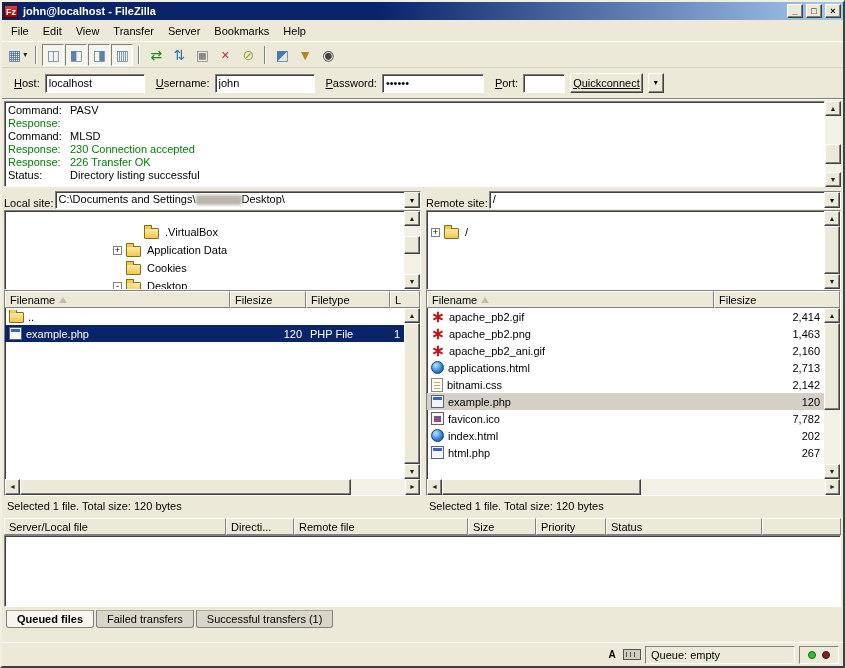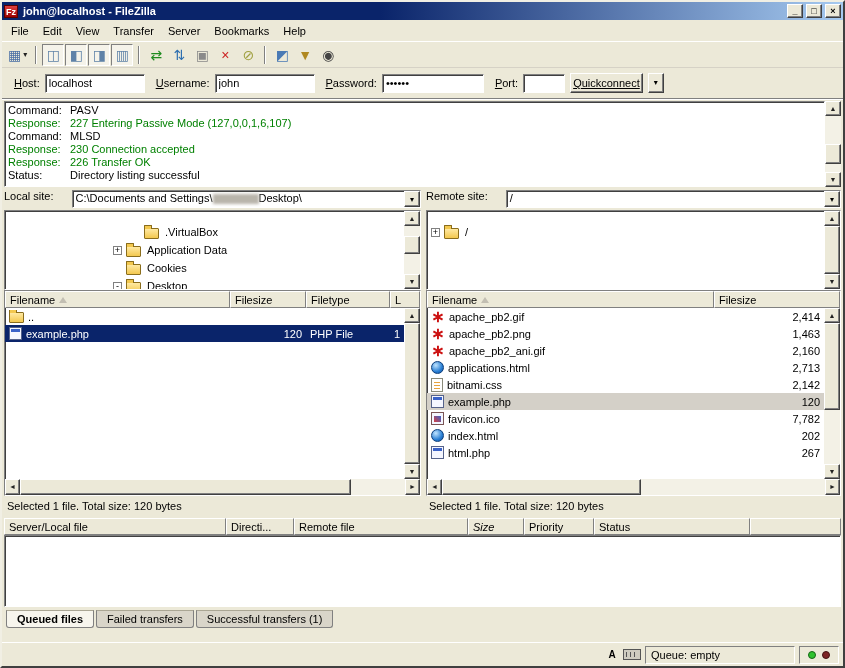--- a/index.html
+++ b/index.html
@@ -29,21 +29,21 @@
   .qc-btn{height:20px;padding:0 2px;font:inherit;background:#ece9d8;border:1px solid;border-color:#fff #404040 #404040 #fff;box-shadow:inset -1px -1px 0 #808080;text-decoration:underline;white-space:nowrap}
   .qc-drop{width:16px;height:20px;font-size:8px;line-height:18px;text-align:center}
   
   .logpane{height:86px;margin:2px 2px 2px 2px;display:flex;flex:0 0 auto}
   .loglines{flex:1;background:#fff;border:1px solid;border-color:#808080 #fff #fff #808080;box-shadow:inset 1px 1px 0 #404040;padding:2px 3px;overflow:hidden}
   .logline{display:flex;height:13px;line-height:13px;white-space:nowrap}
   .loglabel{width:62px;flex:0 0 auto}
   
   .cols{display:flex;padding:0 2px;gap:5px;flex:0 0 auto}
   .pane{width:417px;display:flex;flex-direction:column}
-  .siterow{height:21px;display:flex;align-items:flex-start;gap:18px;padding:1px 0}
+  .siterow{height:21px;display:flex;align-items:flex-end;gap:1px;padding:1px 0}
   .combo{flex:1;height:18px;display:flex;background:#fff;border:1px solid;border-color:#808080 #fff #fff #808080;box-shadow:inset 1px 1px 0 #404040}
   .combo-text{flex:1;padding:1px 3px;white-space:nowrap;overflow:hidden}
   .combo-btn{width:16px;font-size:8px;line-height:15px;text-align:center;flex:0 0 auto}
   .redacted{display:inline-block;width:46px;height:10px;background:#b9b5ab;filter:blur(1.5px);vertical-align:middle}
   .tree{height:80px;display:flex;background:#fff;border:1px solid;border-color:#808080 #fff #fff #808080;box-shadow:inset 1px 1px 0 #404040}
   .treebody{flex:1;padding-top:12px;overflow:hidden}
   .treerow{height:18px;display:flex;align-items:center;white-space:nowrap}
   .expbox{width:9px;height:9px;border:1px solid #808080;background:#fff;font-size:9px;line-height:7px;text-align:center;margin-right:4px;flex:0 0 auto}
   .treelabel{padding:0 2px}
   
@@ -184,21 +184,20 @@
   </div>
 
   <div class="logpane">
     <div class="loglines">
         <div class="logline" style="color: rgb(0, 0, 0);">
           <span class="loglabel">Command:</span>
           <span>PASV</span>
         </div>
         <div class="logline" style="color: rgb(0, 128, 0);">
           <span class="loglabel">Response:</span>
-          <span>227 Entering Passive Mode (127,0,0,1,6,107)</span>
         </div>
         <div class="logline" style="color: rgb(0, 0, 0);">
           <span class="loglabel">Command:</span>
           <span>MLSD</span>
         </div>
         <div class="logline" style="color: rgb(0, 128, 0);">
           <span class="loglabel">Response:</span>
           <span>230 Connection accepted</span>
         </div>
         <div class="logline" style="color: rgb(0, 128, 0);">
@@ -469,21 +468,21 @@
     <div class="queuehead">
         <span class="hcell" style="width: 222px;">
           <span>Server/Local file</span>
         </span>
         <span class="hcell" style="width: 68px;">
           <span>Directi...</span>
         </span>
         <span class="hcell" style="width: 174px;">
           <span>Remote file</span>
         </span>
-        <span class="hcell" style="width: 56px; font-style: italic;">
+        <span class="hcell" style="width: 68px;">
           <span>Size</span>
         </span>
         <span class="hcell" style="width: 70px;">
           <span>Priority</span>
         </span>
         <span class="hcell" style="width: 156px;">
           <span>Status</span>
         </span>
         <span class="hcell" style="flex: 1 1 0%;">
           <span></span>

